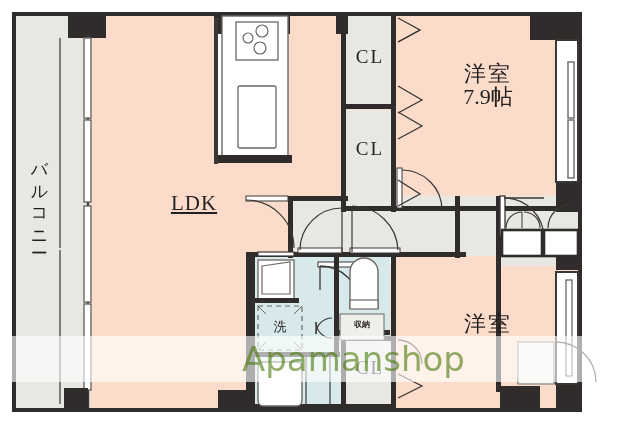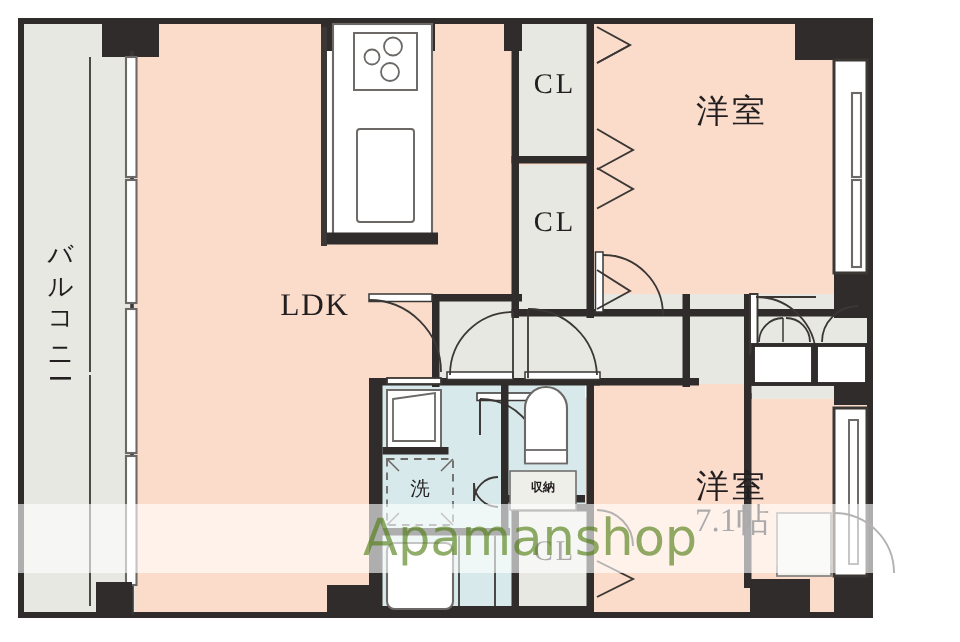--- a/index.html
+++ b/index.html
@@ -245,31 +245,31 @@
     <g fill="none" stroke="#3a3735" stroke-width="1.2">
       <rect x="258" y="252" width="36" height="4" fill="#ffffff"></rect>
     </g>
 
     <g fill="#2f2c2b">
       <rect x="246" y="252" width="6" height="158"></rect>
     </g>
 
   </svg>
 
-  <div class="lbl room-name ldk" style="left:164px;top:192px;width:92px;">
+  <div class="lbl room-name ldk" style="left:148px;top:192px;width:92px;text-decoration:underline;">
     <div>LDK</div>
   </div>
 
   <div class="lbl room-name jp-room" style="left:440px;top:62px;width:96px;">
     <div>洋室</div>
+    <div class="area">7.9帖</div>
   </div>
 
   <div class="lbl room-name jp-room" style="left:440px;top:312px;width:96px;">
     <div>洋室</div>
-    <div class="area">7.1帖</div>
   </div>
 
   <div class="lbl cl" style="left:348px;top:47px;width:44px;">CL</div>
   <div class="lbl cl" style="left:348px;top:139px;width:44px;">CL</div>
   <div class="lbl cl" style="left:348px;top:358px;width:44px;">CL</div>
 
   <div class="lbl small-jp" style="left:262px;top:320px;width:36px;">洗</div>
 
   <div class="lbl tiny-jp" style="left:344px;top:321px;width:36px;">収納</div>
 

